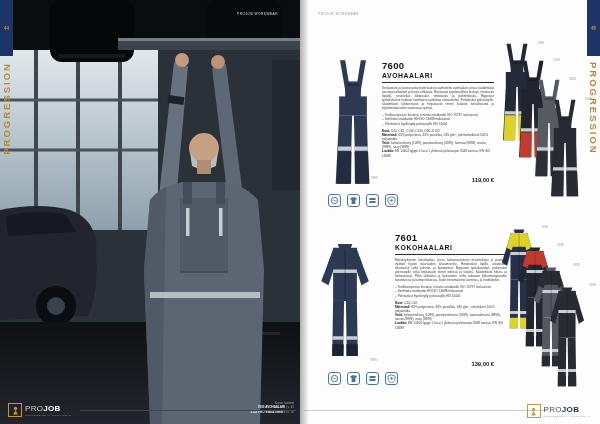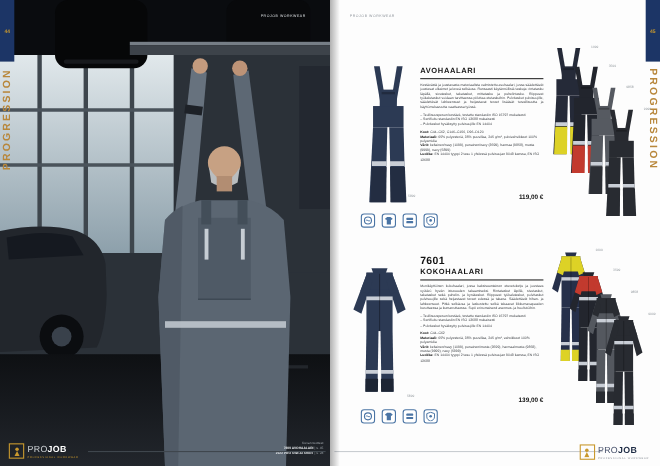--- a/index.html
+++ b/index.html
@@ -29,21 +29,21 @@
 
   
   .pmain{position:absolute;}
   .p1 .pmain{left:27px;top:58px;}
   .p2 .pmain{left:13px;top:240px;}
   .main-code{position:absolute;font-size:3px;color:#9aa0a5;}
   .p1 .main-code{left:71px;top:176px;}
   .p2 .main-code{left:70px;top:358px;}
   .pcol{position:absolute;left:82px;width:112px;}
   .p1 .pcol{top:60px;}
-  .p2 .pcol{top:232px;}
+  .p2 .pcol{top:232px;margin-left:13px;}
   .pcode{font-size:9.5px;font-weight:bold;color:#141414;letter-spacing:.3px;}
   .pname{font-size:6.8px;font-weight:bold;color:#141414;letter-spacing:.6px;margin-top:1px;}
   .prule{height:1px;background:#2b2b2b;margin:3px 0;}
   .pdesc{font-size:3.15px;line-height:1.28;color:#3f4347;text-align:justify;}
   .pbullets{margin-top:3px;}
   .pbullet{font-size:3.15px;line-height:1.35;color:#3f4347;}
   .pbullet::before{content:"–  ";}
   .pdetails{margin-top:3px;}
   .dline{font-size:3.15px;line-height:1.3;color:#3f4347;}
   .dline b{color:#141414;}
@@ -247,20 +247,21 @@
     <div class="sidebar"></div>
     <div class="pageno">45</div>
     <div class="vtext">PROGRESSION</div>
 
     <section class="product p1">
       <svg class="pmain" width="52" height="128">
         <use href="#sym-bib" class="g-navy" width="52" height="128"></use>
       </svg>
       <span class="main-code">5899</span>
       <div class="pcol">
+        <div class="pcode">7600</div>
         <div class="pname">AVOHAALARI</div>
         <div class="prule"></div>
         <div class="pdesc">Kestävästä ja joustavasta materiaalista valmistettu avohaalari, jossa säädettävät joustavat olkaimet ja leveä selkäosa. Runsaasti käytännöllisiä taskuja: rintatasku läpällä, sivutaskut, takataskut, mittatasku ja puhelintasku. Riippuvat työkalutaskut voidaan tarvittaessa piilottaa etutaskuihin. Polvitaskut polvisuojille, säädettävät lahkeensuut ja heijastavat tereet lisäävät turvallisuutta ja käyttömukavuutta vaativassa työssä.</div>
         <div class="pbullets">
           <div class="pbullet">Teollisuuspesun kestävä, testattu standardin ISO 15797 mukaisesti</div>
           <div class="pbullet">Sertifioitu standardin EN ISO 13688 mukaisesti</div>
           <div class="pbullet">Polvitaskut hyväksytty polvisuojille EN 14404</div>
         </div>
         <div class="pdetails">
           <div class="dline"><b>Koot:</b> <span>C44–C62, C146–C156, D96–D120</span></div>

